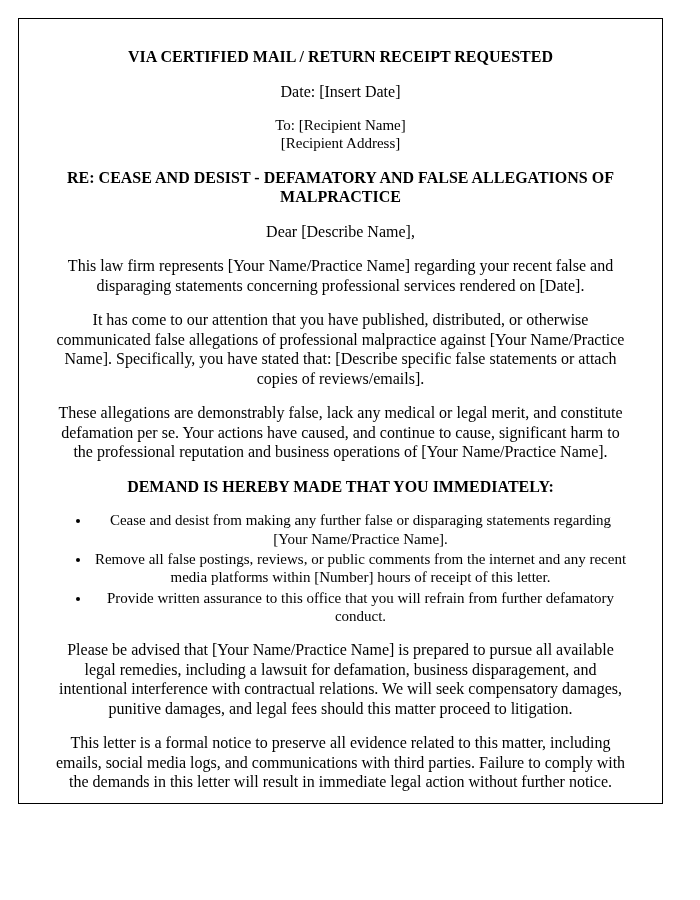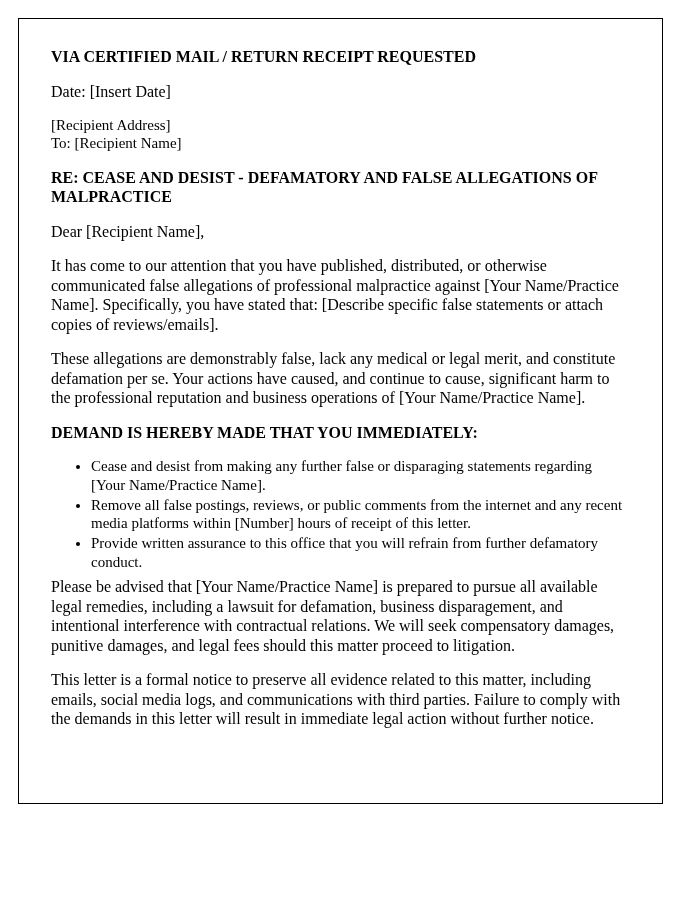--- a/index.html
+++ b/index.html
@@ -16,63 +16,65 @@
   .page {
     position: absolute;
     left: 18px;
     top: 18px;
     width: 645px;
     height: 786px;
     background: #ffffff;
     border: 1px solid #000000;
     padding: 28px 32px 0 32px;
     overflow: hidden;
+    text-align: center;
   }
   .page p {
     font-size: 16px;
     line-height: 1.22;
     margin-bottom: 15px;
   }
   .page .bold {
     font-weight: bold;
     font-size: 16px;
   }
   .address-block {
     font-size: 15px;
     line-height: 1.22;
     margin-bottom: 15px;
   }
   ul.demand-list {
-    margin: 0 0 6px 0;
+    margin: 0 0 15px 0;
     padding-left: 40px;
   }
   ul.demand-list li {
     font-size: 15px;
     line-height: 1.22;
     margin-bottom: 2px;
   }
 </style>
 </head>
 <body>
 
 <div class="page">
 
   <p class="bold">VIA CERTIFIED MAIL / RETURN RECEIPT REQUESTED</p>
 
   <p>Date: [Insert Date]</p>
 
   <div class="address-block">
+    <div>To: [Recipient Name]</div>
     <div>[Recipient Address]</div>
-    <div>To: [Recipient Name]</div>
   </div>
 
   <p class="bold">RE: CEASE AND DESIST - DEFAMATORY AND FALSE ALLEGATIONS OF MALPRACTICE</p>
 
-  <p>Dear [Recipient Name],</p>
+  <p>Dear [Describe Name],</p>
 
+  <p>This law firm represents [Your Name/Practice Name] regarding your recent false and disparaging statements concerning professional services rendered on [Date].</p>
 
   <p>It has come to our attention that you have published, distributed, or otherwise communicated false allegations of professional malpractice against [Your Name/Practice Name]. Specifically, you have stated that: [Describe specific false statements or attach copies of reviews/emails].</p>
 
   <p>These allegations are demonstrably false, lack any medical or legal merit, and constitute defamation per se. Your actions have caused, and continue to cause, significant harm to the professional reputation and business operations of [Your Name/Practice Name].</p>
 
   <p class="bold">DEMAND IS HEREBY MADE THAT YOU IMMEDIATELY:</p>
 
   <ul class="demand-list">
     <li>Cease and desist from making any further false or disparaging statements regarding [Your Name/Practice Name].</li>
     <li>Remove all false postings, reviews, or public comments from the internet and any recent media platforms within [Number] hours of receipt of this letter.</li>

